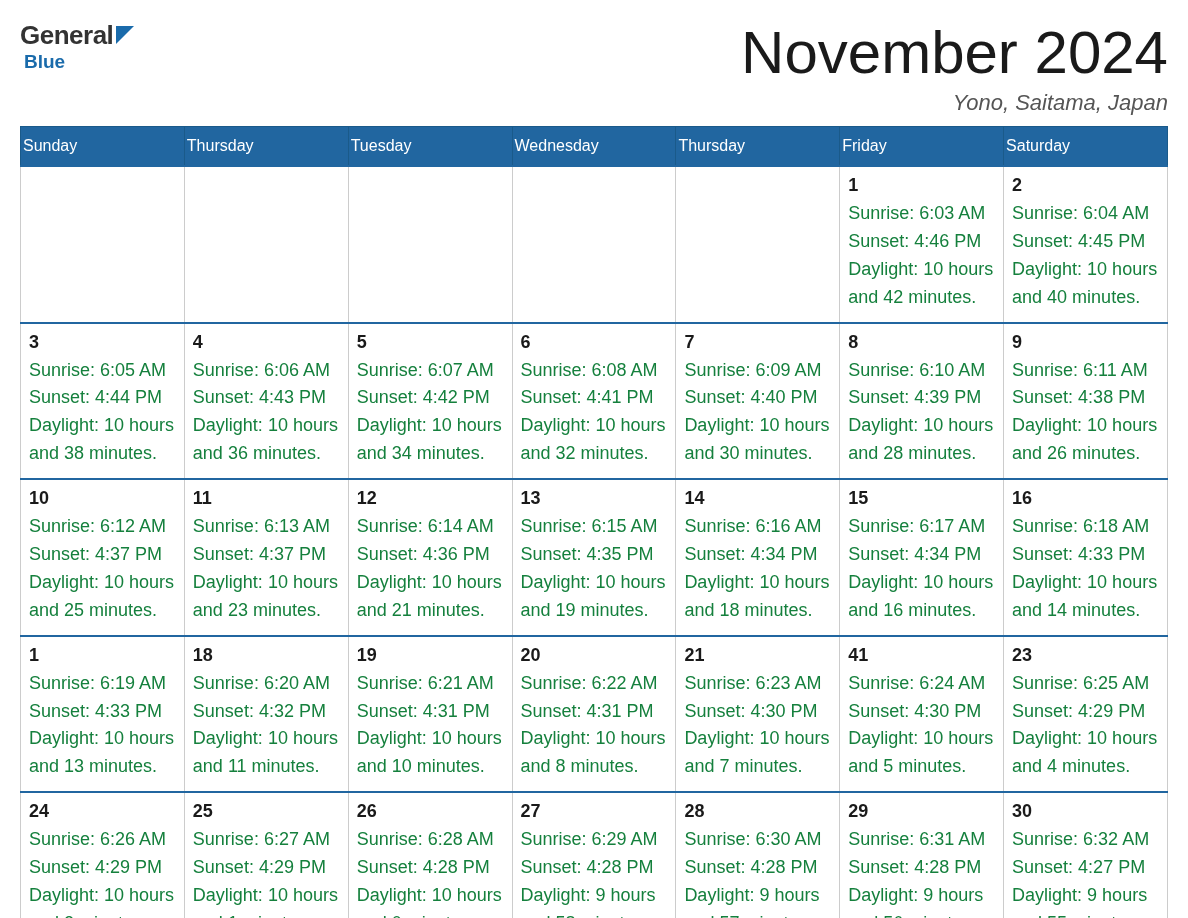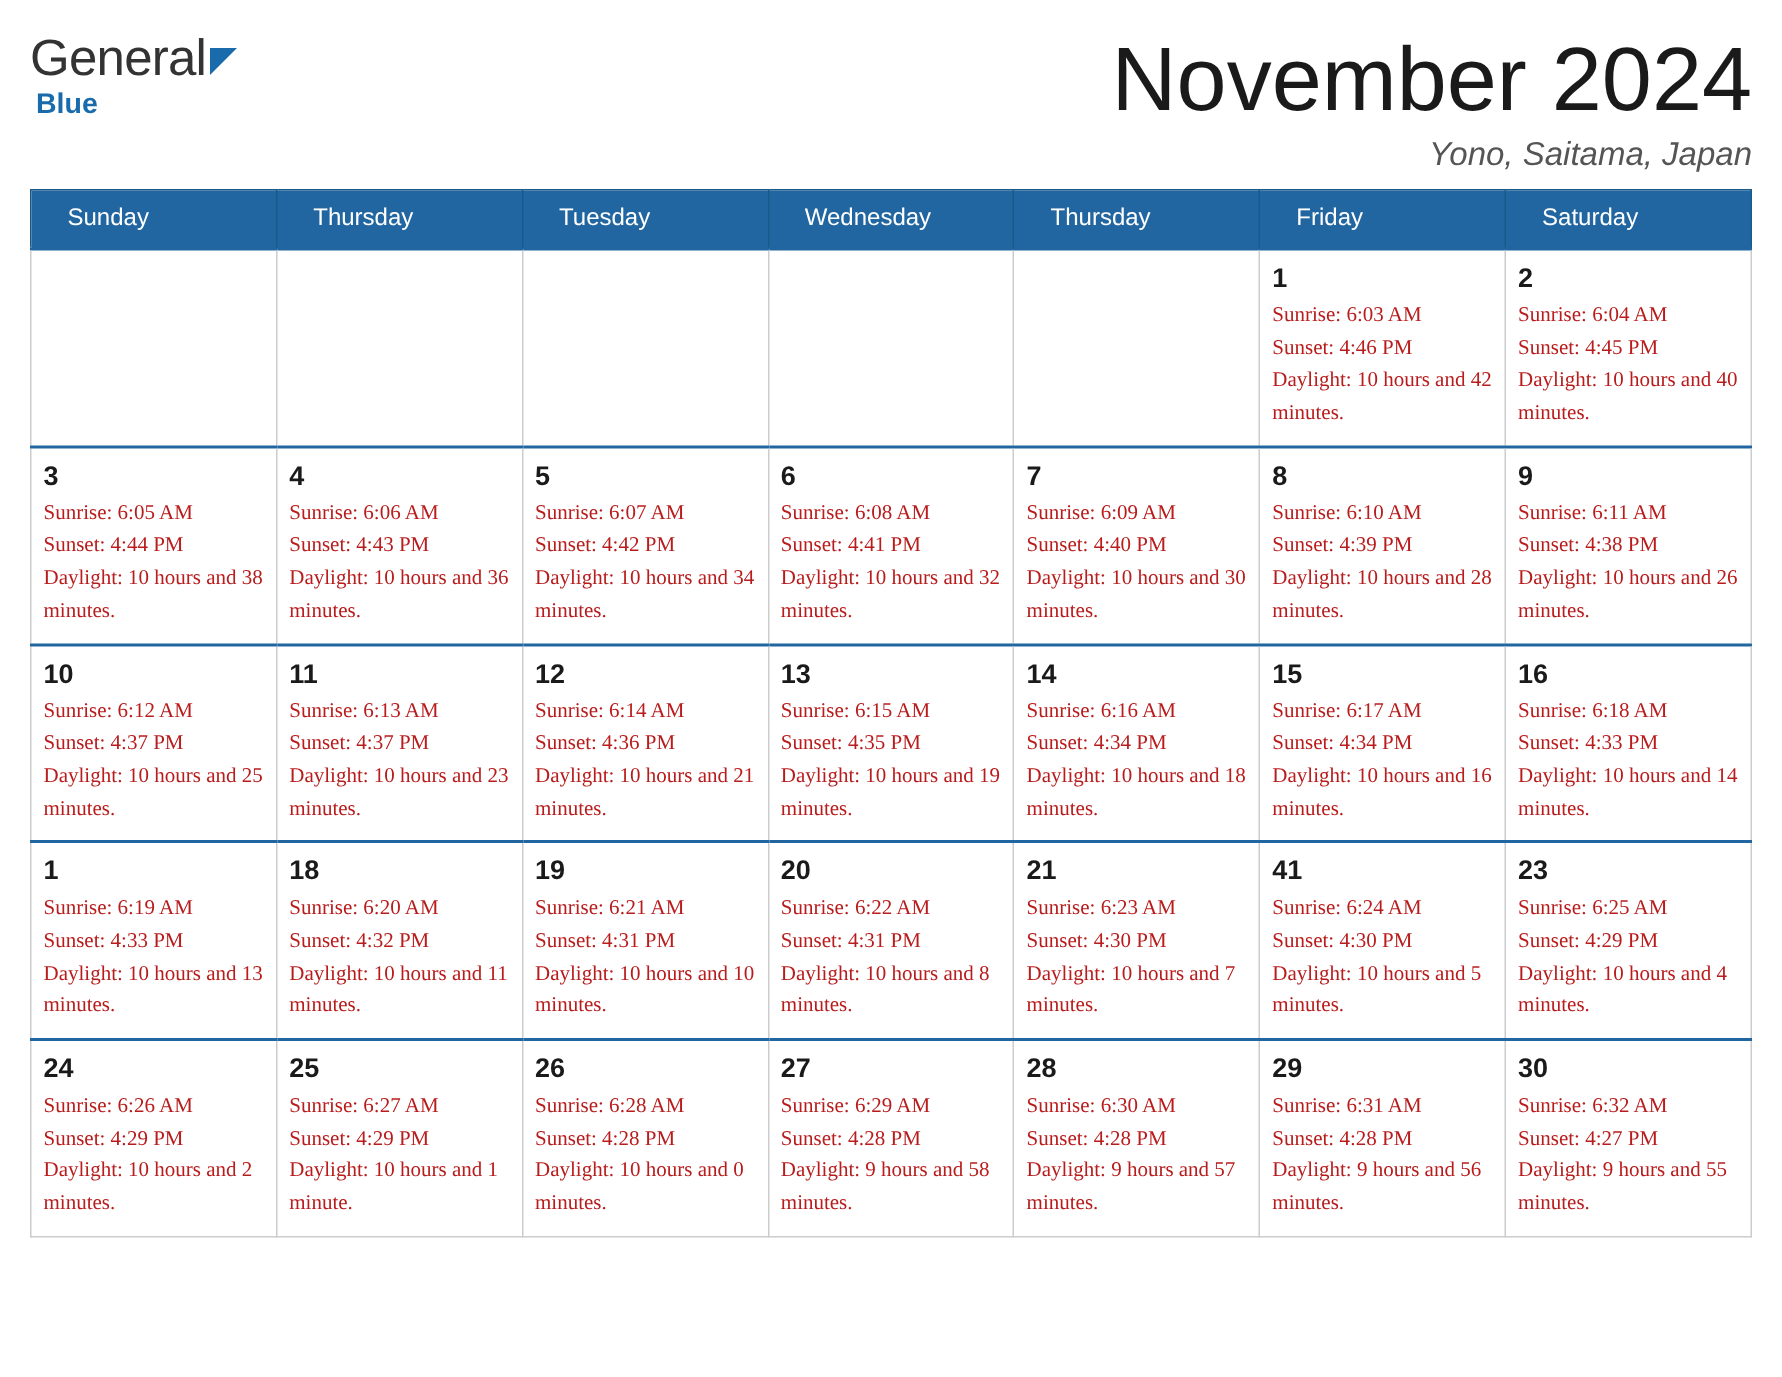--- a/index.html
+++ b/index.html
@@ -15,22 +15,22 @@
       justify-content: space-between;
       align-items: flex-start;
       margin-bottom: 10px;
     }
     .logo {
       display: flex;
       flex-direction: column;
       align-items: flex-start;
     }
     .logo-general {
-      font-size: 34px;
-      font-weight: normal;
+      font-size: 26px;
+      font-weight: bold;
       color: #333;
       letter-spacing: -0.5px;
     }
     .logo-bottom {
       font-size: 19px;
       font-weight: bold;
       color: #1a6bab;
       margin-top: -6px;
       margin-left: 2px;
     }
@@ -52,21 +52,21 @@
     .calendar {
       width: 100%;
       border-collapse: collapse;
       margin-top: 10px;
     }
     .calendar th {
       background-color: #2166a0;
       color: #fff;
       font-size: 16px;
       font-weight: normal;
-      padding: 10px 24px;
+      padding: 10px 2px;
       text-align: left;
       border: 1px solid #1a5a8a;
     }
     .calendar td {
       vertical-align: top;
       padding: 8px 8px 10px 8px;
       border: 1px solid #ccc;
       width: 14.28%;
       height: 115px;
       font-size: 13px;
@@ -80,24 +80,23 @@
       border-top: 2px solid #2166a0;
     }
     .day-num {
       font-size: 18px;
       font-weight: bold;
       color: #1a1a1a;
       display: block;
       margin-bottom: 4px;
     }
     .day-info {
-      font-size: 14px;
-      color: #b91c1c;
+      font-size: 18px;
+      color: #15803d;
       line-height: 1.55;
-      font-family: Liberation Serif, serif;
     }
     .empty-cell {
       background: #f8f8f8;
     }
     
     .logo-wrapper {
       display: flex;
       align-items: baseline;
     }
   </style>

